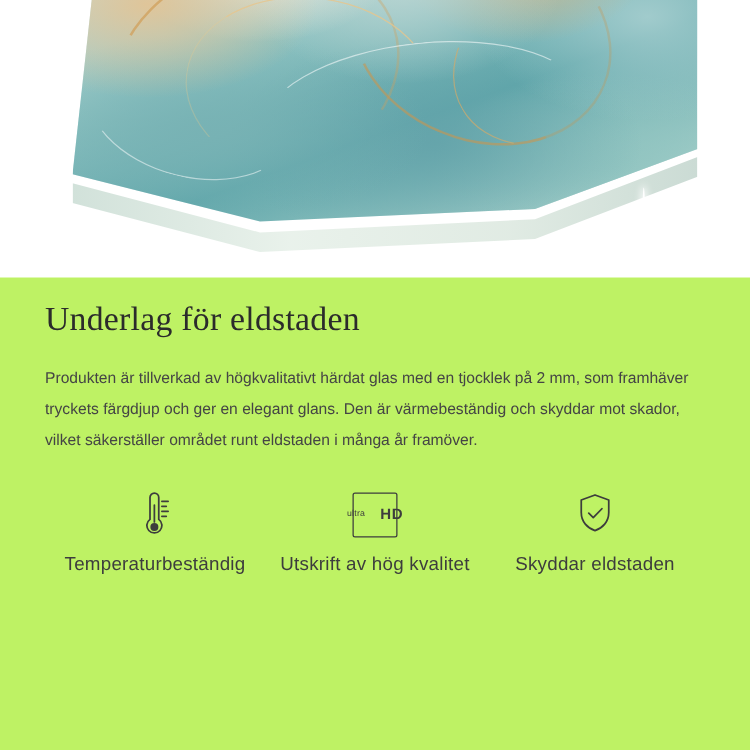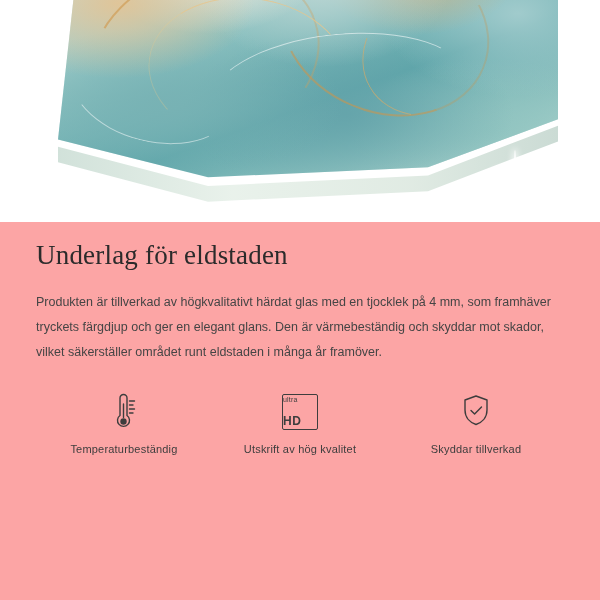--- a/index.html
+++ b/index.html
@@ -10,21 +10,21 @@
     width: 600px;
     height: 600px;
     background: #ffffff;
     font-family: "Liberation Sans", sans-serif;
     overflow: hidden;
   }
   .page {
     position: relative;
     width: 600px;
     height: 600px;
-    background: #fca5a5;
+    background: #bef264;
   }
 
   
   .hero {
     position: relative;
     width: 600px;
     height: 222px;
     background: #ffffff;
     overflow: hidden;
   }
@@ -125,32 +125,33 @@
     justify-content: flex-start;
   }
   .feature-icon {
     height: 46px;
     display: flex;
     align-items: center;
     justify-content: center;
   }
   .feature-label {
     margin-top: 8px;
-    font-size: 11px;
+    font-size: 15px;
     color: #3d3d3d;
     text-align: center;
     letter-spacing: 0.2px;
   }
   .ultra-hd {
     width: 34px;
     height: 34px;
     border: 1.4px solid #3d3d3d;
     border-radius: 2px;
     display: flex;
-    flex-direction: column;
+    flex-direction: row;
+    align-items: center;
     justify-content: center;
     line-height: 1.05;
     gap: 12px;
   }
   .ultra-hd .u1 { font-size: 7px; color: #3d3d3d; letter-spacing: 0.2px; }
   .ultra-hd .u2 { font-size: 12px; font-weight: bold; color: #3d3d3d; letter-spacing: 0.5px; }
   svg { display: block; }
 </style>
 </head>
 <body>
@@ -170,21 +171,21 @@
     <div class="sparkle sp1"></div>
     <div class="sparkle sp2"></div>
   </div>
 
   <div class="content">
 
     <h1 class="title">
       <span>Underlag för eldstaden</span>
     </h1>
 
-    <p class="desc">Produkten är tillverkad av högkvalitativt härdat glas med en tjocklek på 4 mm, som framhäver tryckets färgdjup och ger en elegant glans. Den är värmebeständig och skyddar mot skador, vilket säkerställer området runt eldstaden i många år framöver.</p>
+    <p class="desc">Produkten är tillverkad av högkvalitativt härdat glas med en tjocklek på 2 mm, som framhäver tryckets färgdjup och ger en elegant glans. Den är värmebeständig och skyddar mot skador, vilket säkerställer området runt eldstaden i många år framöver.</p>
 
     <div class="features">
 
       <div class="feature">
         <div class="feature-icon">
           <svg width="34" height="40" viewBox="0 0 34 40" fill="none" stroke="#3d3d3d" stroke-width="1.4" stroke-linecap="round">
             <path d="M13 6a3.5 3.5 0 0 1 7 0v17.5a6 6 0 1 1-7 0z"></path>
             <path d="M16.5 12v13.5"></path>
             <circle cx="16.5" cy="29.5" r="3.2" fill="#3d3d3d" stroke="none"></circle>
             <path d="M22.5 9h5M22.5 13h3.5M22.5 17h5M22.5 21h3.5"></path>
@@ -203,21 +204,21 @@
         <div class="feature-label">Utskrift av hög kvalitet</div>
       </div>
 
       <div class="feature">
         <div class="feature-icon">
           <svg width="34" height="40" viewBox="0 0 34 40" fill="none" stroke="#3d3d3d" stroke-width="1.4" stroke-linejoin="round" stroke-linecap="round">
             <path d="M17 4l11 4v10c0 7.5-5 12.5-11 14.5C11 30.5 6 25.5 6 18V8z"></path>
             <path d="M12 18.5l3.6 3.6L22.5 15"></path>
           </svg>
         </div>
-        <div class="feature-label">Skyddar tillverkad</div>
+        <div class="feature-label">Skyddar eldstaden</div>
       </div>
 
 
 
 
     </div>
   </div>
 </div>
 
 </body></html>

